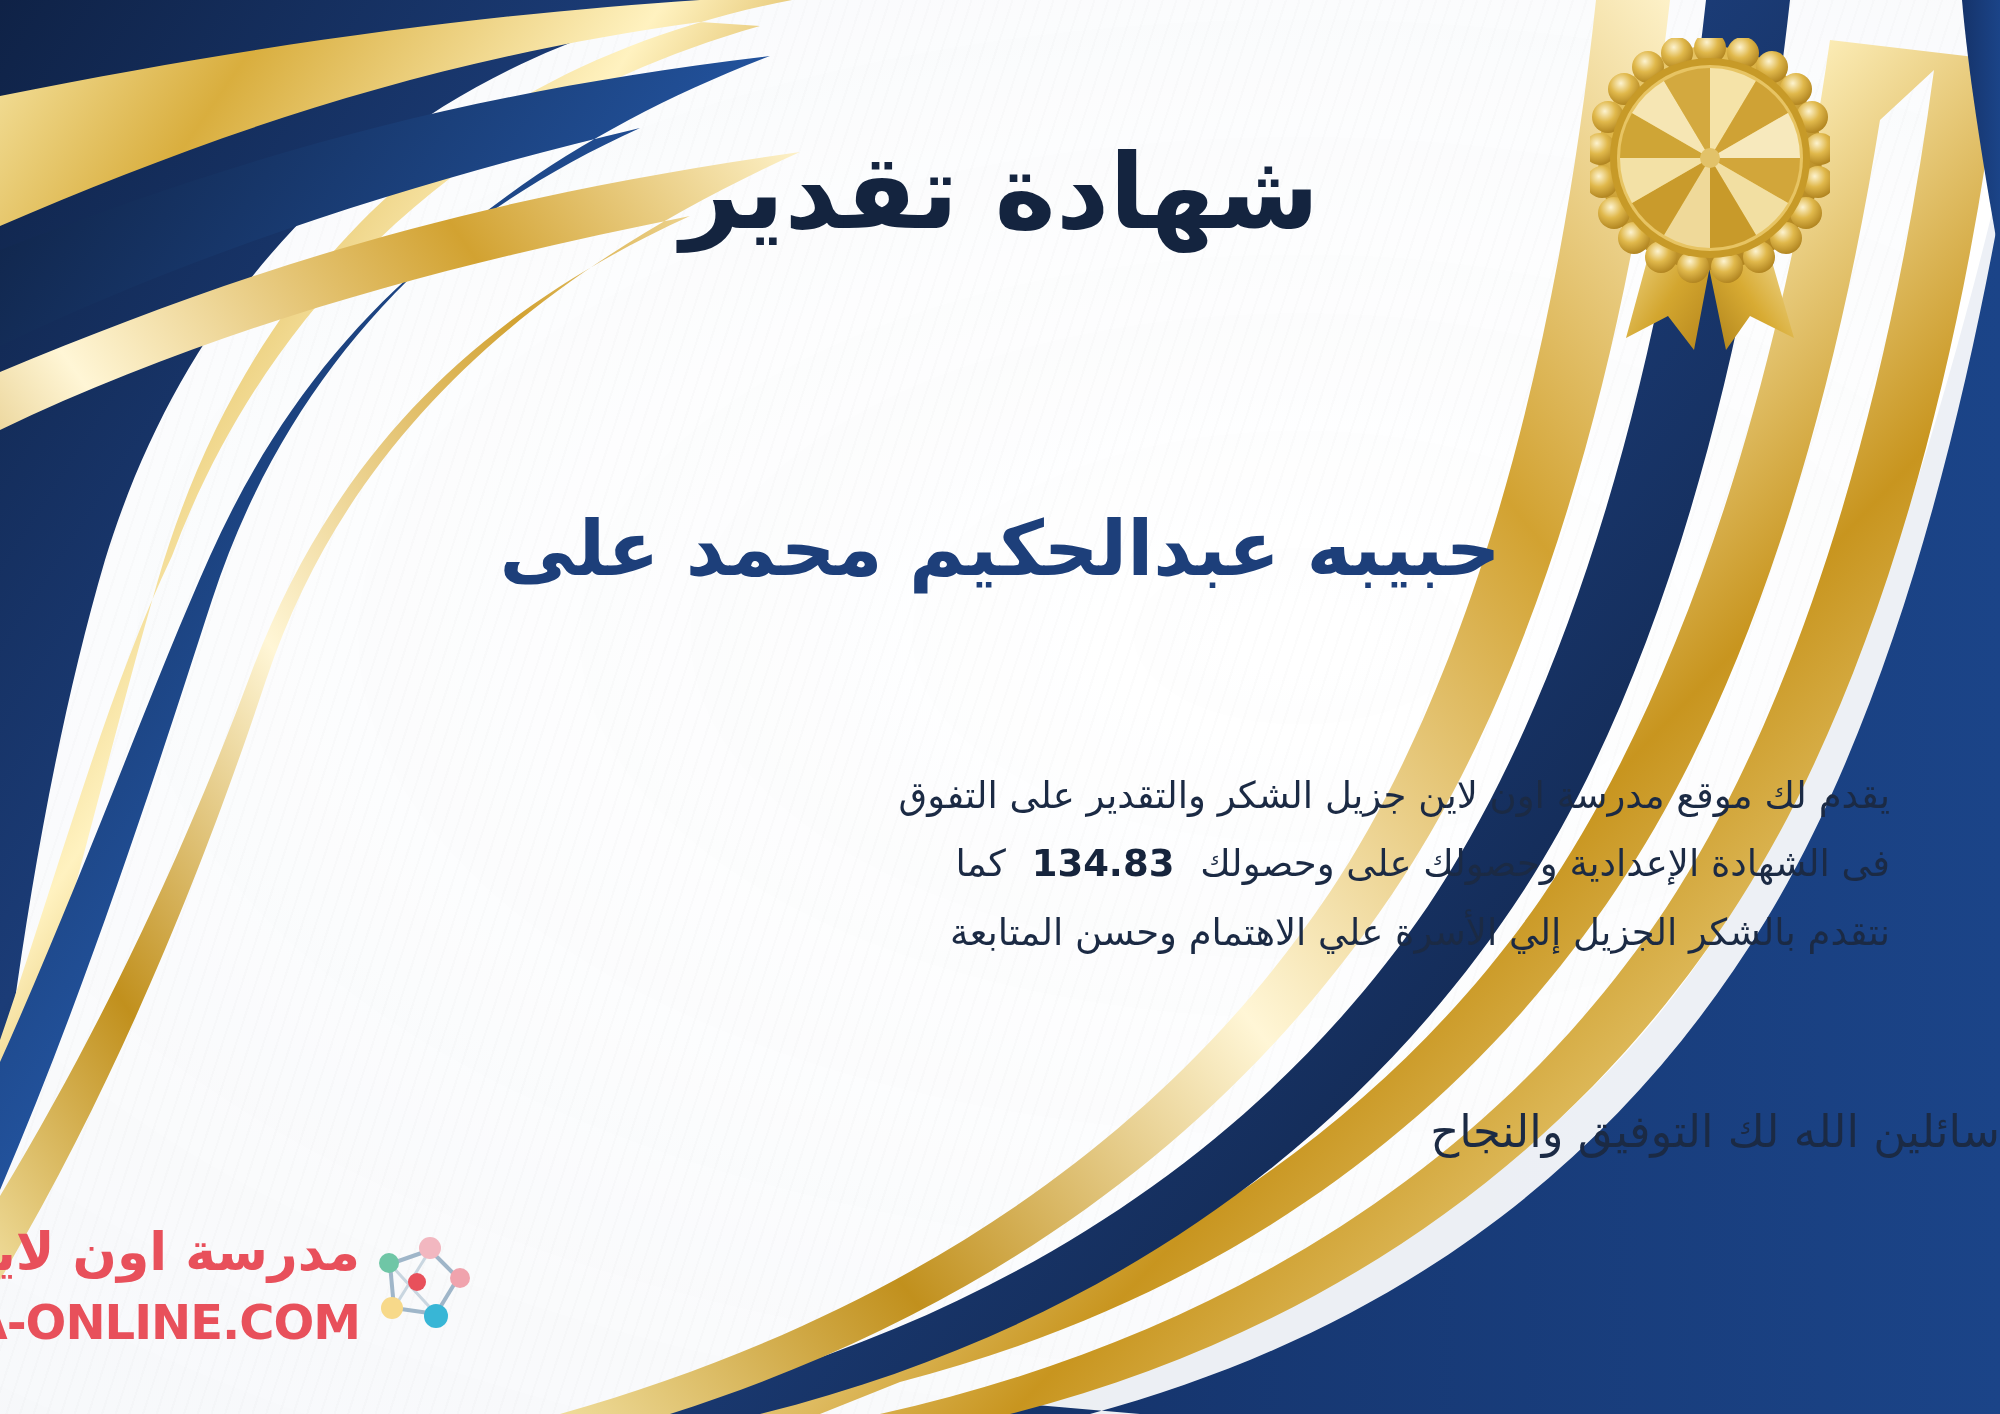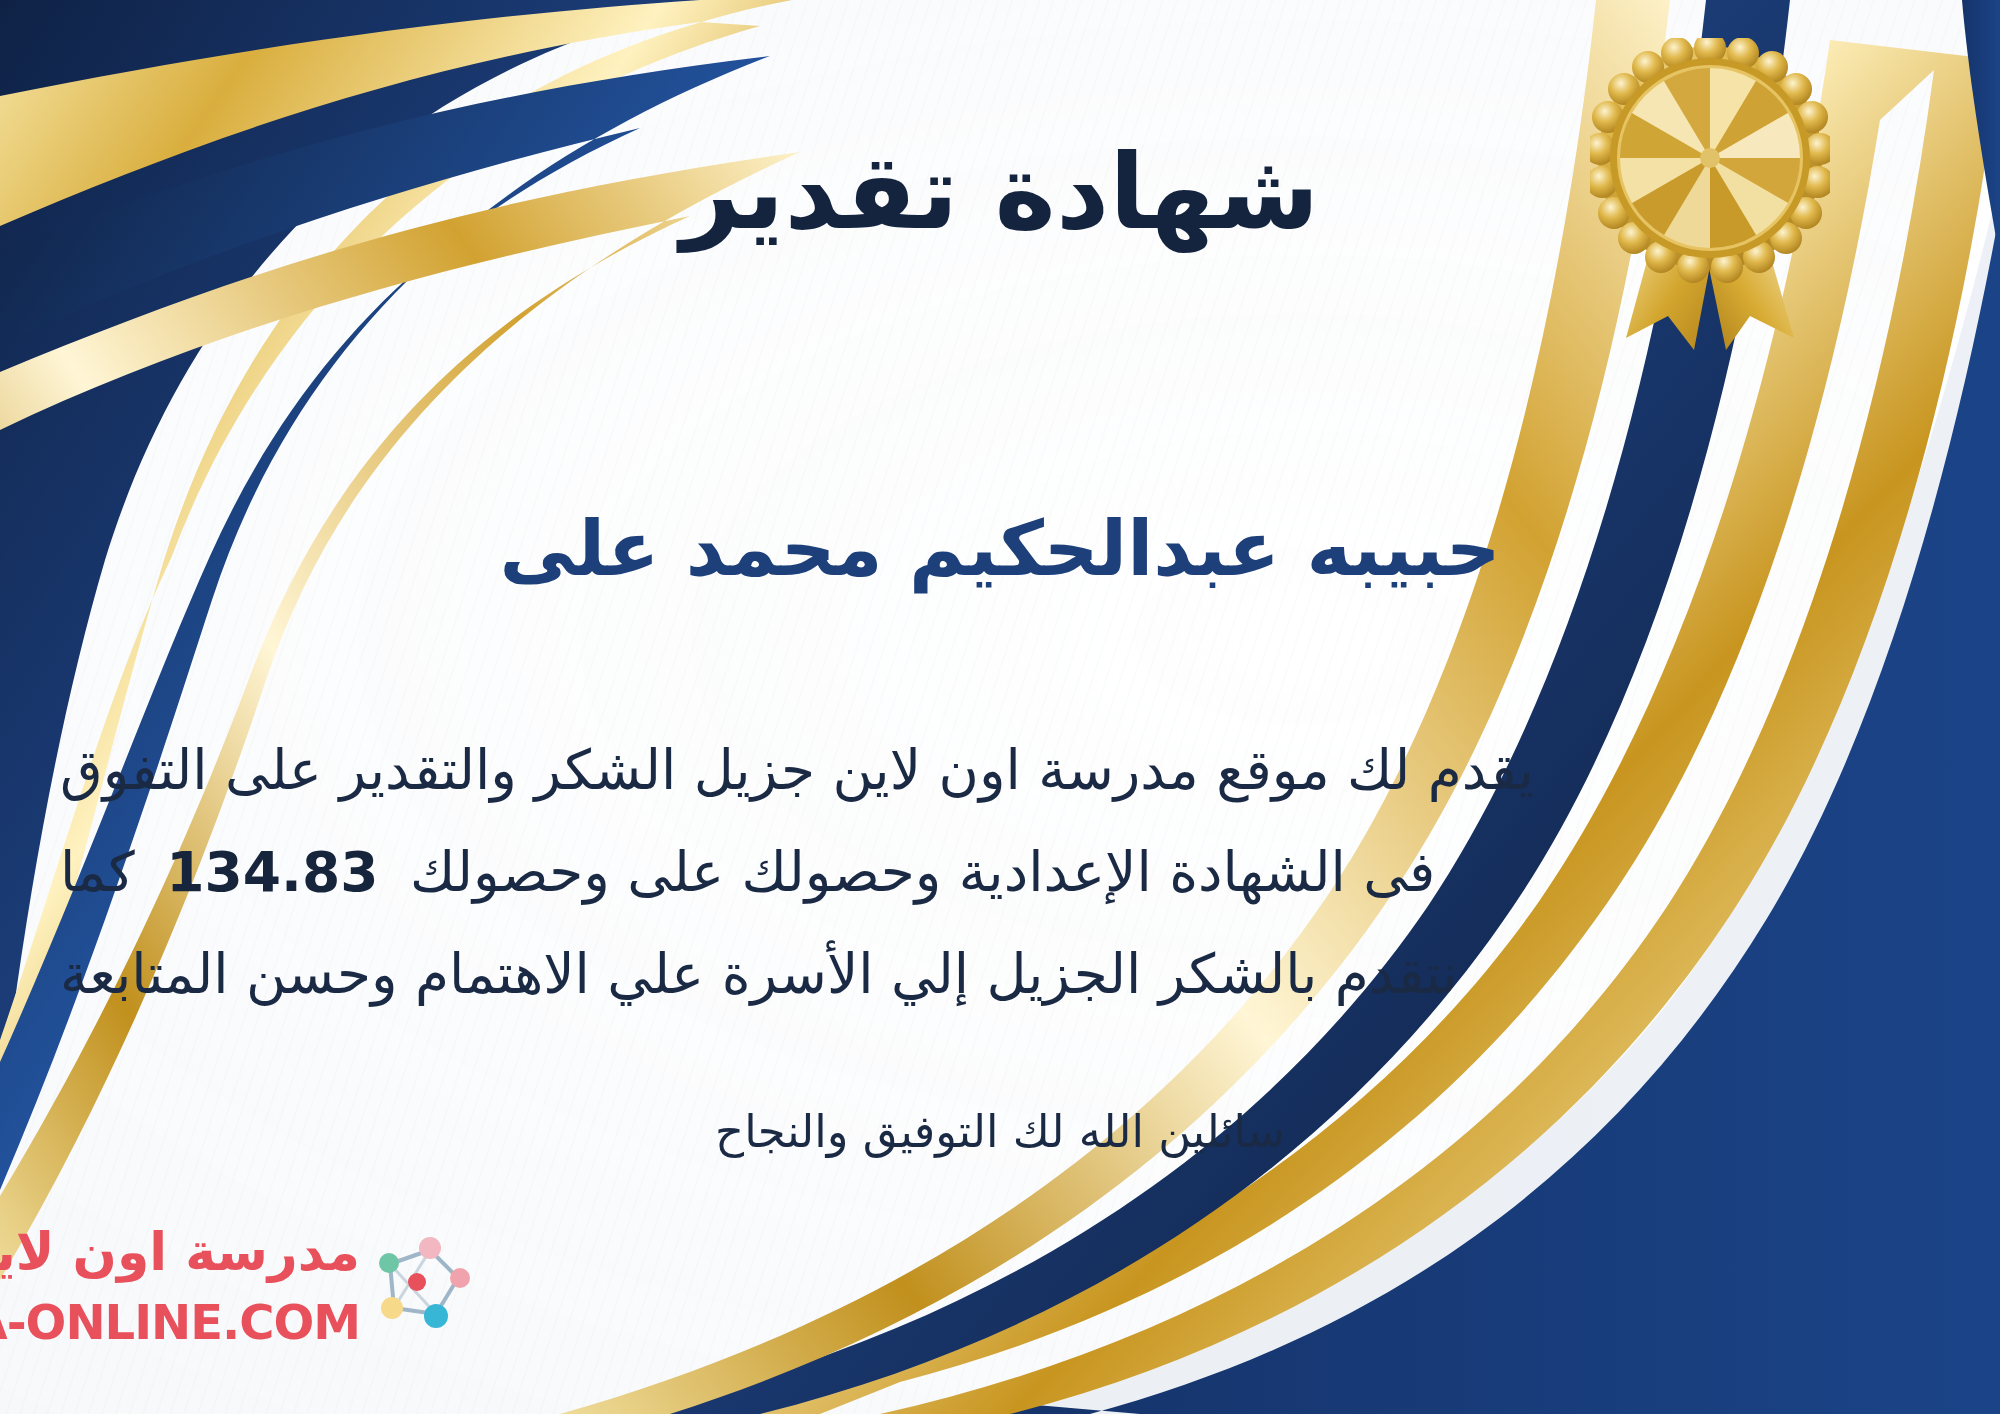--- a/index.html
+++ b/index.html
@@ -80,43 +80,42 @@
     right: 0;
     text-align: center;
     font-size: 76px;
     font-weight: 700;
     color: #1d3f7a;
     line-height: 1.15;
   }
 
   .body-text {
     position: absolute;
-    top: 720px;
+    top: 762px;
     left: 60px;
     right: 110px;
-    text-align: left;
-    font-size: 55px;
+    text-align: right;
+    font-size: 37px;
     line-height: 1.85;
     color: #1b2a44;
     font-weight: 400;
   }
 
   .body-text .score {
     font-weight: 700;
     color: #16243c;
     padding: 0 14px;
     letter-spacing: 1px;
   }
 
   .closing {
     position: absolute;
     top: 1105px;
     left: 0;
     right: 0;
-    text-align: center;
     font-size: 45px;
     color: #1b2a44;
   }
 
   
   .badge {
     position: absolute;
     top: 38px;
     left: 1590px;
     width: 240px;

